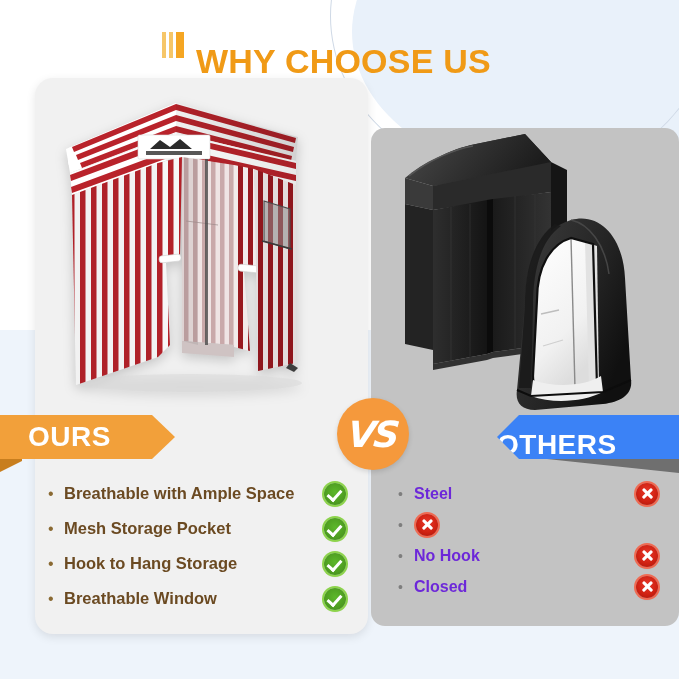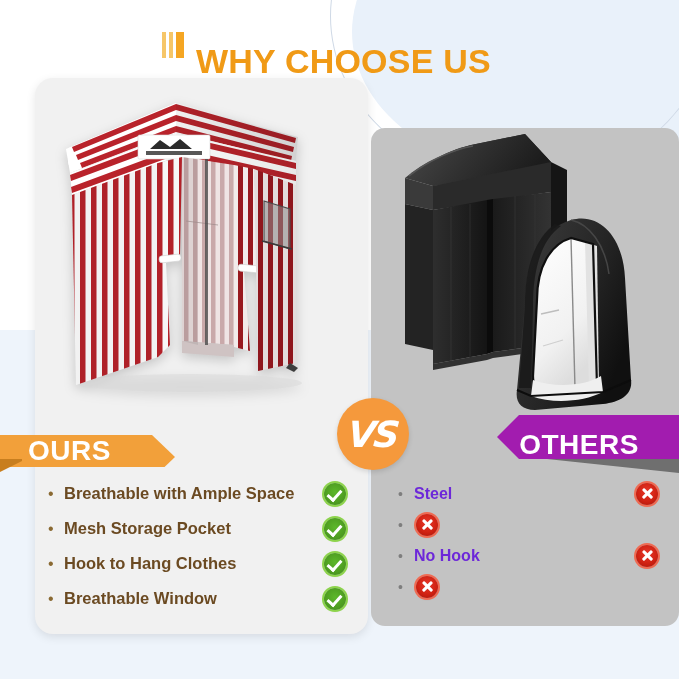--- a/index.html
+++ b/index.html
@@ -51,38 +51,38 @@
     background:#f1f1f1;border-radius:18px;
     box-shadow:0 3px 10px rgba(0,0,0,.10);
   }
   .panel-others{
     position:absolute;left:371px;top:128px;width:308px;height:498px;
     background:#c3c3c3;border-radius:14px 14px 14px 14px;
   }
 
   
   .ribbon-ours{
-    position:absolute;left:0;top:415px;width:175px;height:32px;
+    position:absolute;left:0;top:415px;width:175px;height:44px;
     background:#f2a03a;
     clip-path:polygon(0 0, 152px 0, 175px 22px, 152px 44px, 0 44px);
-    display:flex;align-items:center;margin-top:20px;
+    display:flex;align-items:center;
   }
   .ribbon-ours .rib-text{
     color:#ffffff;font-size:28px;font-weight:bold;margin-left:28px;letter-spacing:.5px;
   }
   .ribbon-ours-fold{
     position:absolute;left:0;top:459px;width:22px;height:13px;
     background:#c87e1e;
     clip-path:polygon(0 0, 22px 0, 22px 2px, 0 13px);
   }
   .ribbon-others{
     position:absolute;left:497px;top:415px;width:182px;height:59px;
-    background:#a21caf;
+    background:#3b82f6;
     clip-path:polygon(22px 0, 182px 0, 182px 44px, 22px 44px, 0 22px);
-    display:flex;align-items:center;justify-content:center;
+    display:flex;align-items:center;justify-content:flex-start;
   }
   .ribbon-others .rib-text{
     color:#ffffff;font-size:28px;font-weight:bold;margin-right:18px;letter-spacing:.5px;
   }
   .ribbon-others-fold{
     position:absolute;left:531px;top:459px;width:148px;height:14px;
     background:#6f6f6f;
     clip-path:polygon(0 0, 148px 0, 148px 14px, 16px 0);
   }
 
@@ -369,21 +369,21 @@
     </div>
     <div class="frow">
       <span class="fbullet">•</span>
       <span class="ftext">Mesh Storage Pocket</span>
       <span class="mark-slot">
           <span class="mark ok"></span>
         </span>
     </div>
     <div class="frow">
       <span class="fbullet">•</span>
-      <span class="ftext">Hook to Hang Clothes</span>
+      <span class="ftext">Hook to Hang Storage</span>
       <span class="mark-slot">
           <span class="mark ok"></span>
         </span>
     </div>
     <div class="frow">
       <span class="fbullet">•</span>
       <span class="ftext">Breathable Window</span>
       <span class="mark-slot">
           <span class="mark ok"></span>
         </span>
@@ -406,19 +406,20 @@
     </div>
     <div class="frow">
       <span class="fbullet">•</span>
       <span class="ftext">No Hook</span>
       <span class="mark-slot">
           <span class="mark no"></span>
         </span>
     </div>
     <div class="frow">
       <span class="fbullet">•</span>
+      <span class="ftext">Closed</span>
       <span class="mark-slot">
           <span class="mark no"></span>
         </span>
     </div>
   </div>
 
 </div>
 
 </body></html>

